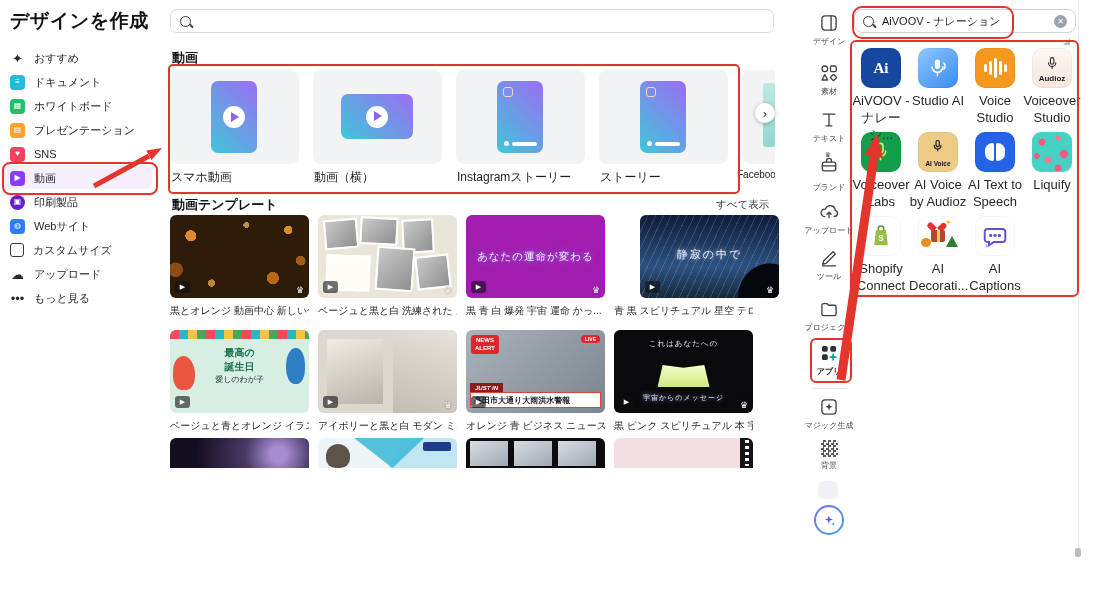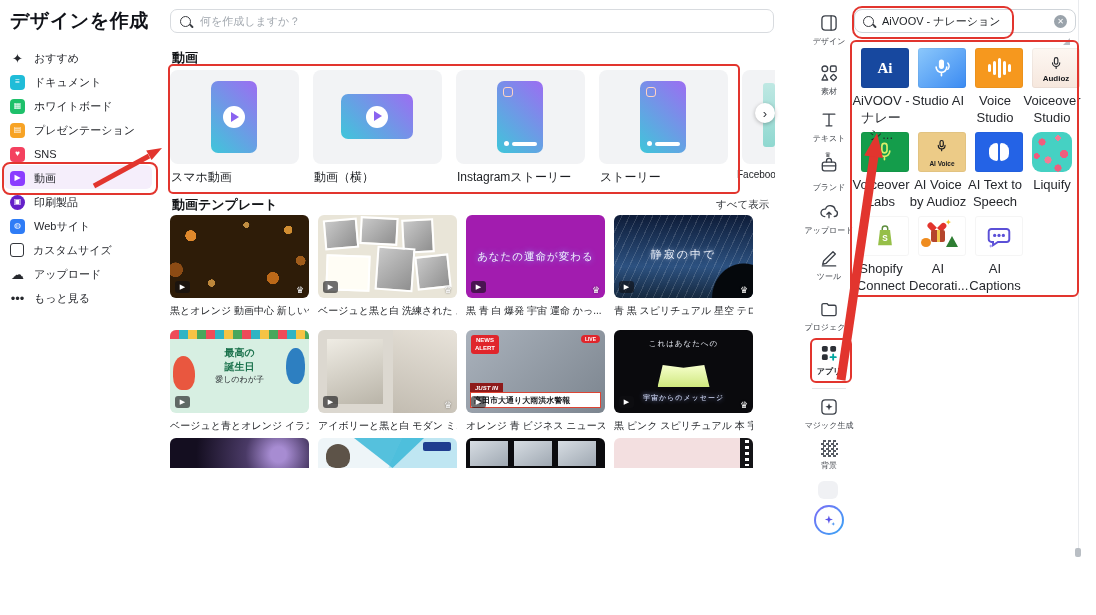--- a/index.html
+++ b/index.html
@@ -69,21 +69,21 @@
       radial-gradient(circle 5px at 55% 12%,rgba(255,190,90,.7) 60%,transparent 62%),
       radial-gradient(circle 12px at 4% 66%,rgba(180,95,25,.7) 60%,transparent 62%),
       radial-gradient(circle 8px at 94% 55%,rgba(210,120,35,.7) 60%,transparent 62%),#2e1c08;}
   .t1-txt{position:absolute;width:100%;top:14px;text-align:center;color:#fff;
           font-family:"DejaVu Serif",serif;font-size:12px;letter-spacing:3px;line-height:1.6;}
   #t2{background:#e9e5d8;}
   .ph{position:absolute;background:linear-gradient(135deg,#c9c9c9,#8f8f8f);border:2px solid #fff;}
   #t3{background:#a21caf;display:flex;align-items:center;justify-content:center;}
   .t3-txt{color:#f2f5ff;font-family:"DejaVu Serif",serif;font-size:10.5px;letter-spacing:1px;
           text-shadow:0 0 6px #7f9dff;}
-  #t4{background:linear-gradient(180deg,#0e1c38 0%,#2c5180 62%,#16293f 100%);}
+  #t4{background:linear-gradient(180deg,#0e1c38 0%,#2c5180 62%,#16293f 100%);margin-left:26px;}
   .t4-streaks{position:absolute;inset:0;background:repeating-linear-gradient(115deg,rgba(255,255,255,.28) 0 1px,transparent 1px 7px);opacity:.5;}
   .t4-trees{position:absolute;right:0;bottom:0;width:46px;height:40px;background:radial-gradient(ellipse at 80% 100%,#05080c 60%,transparent 62%);}
   .t4-txt{position:absolute;width:100%;top:32px;text-align:center;color:#eef2fa;
           font-family:"DejaVu Serif",serif;font-size:11px;letter-spacing:2px;text-shadow:0 0 5px rgba(200,220,255,.8);}
   #t5{background:#d7efe2;}
   .t5-bunt{position:absolute;top:0;left:0;right:0;height:9px;
            background:repeating-linear-gradient(90deg,#ef4b59 0 9px,#2fb4c4 9px 18px,#f6c344 18px 27px,#49a75c 27px 36px);}
   .t5-dino1{position:absolute;left:3px;top:26px;width:22px;height:34px;background:#e9573f;border-radius:46% 54% 40% 40%;}
   .t5-dino2{position:absolute;right:4px;top:18px;width:19px;height:36px;background:#2d7fc1;border-radius:50% 46% 42% 44%;}
   .t5-txt{position:absolute;width:100%;top:16px;text-align:center;line-height:1.35;}
@@ -133,21 +133,21 @@
   .magic-btn .inner{width:26px;height:26px;border-radius:50%;background:#fff;display:flex;align-items:center;justify-content:center;}
 
   
   .app-search{left:854px;top:9px;width:222px;height:24px;border:1px solid #cfd4d9;border-radius:8px;
               background:#fff;display:flex;align-items:center;gap:6px;padding:0 8px;box-sizing:border-box;}
   .app-search input{border:none;outline:none;font-size:11px;color:#1d2024;width:150px;background:transparent;font-family:inherit;}
   .clear-btn{margin-left:auto;width:13px;height:13px;border-radius:50%;background:#9aa3ab;color:#fff;
              font-size:8px;display:flex;align-items:center;justify-content:center;cursor:pointer;flex:none;}
   .resize-tri{left:1063px;top:38px;width:0;height:0;border-left:7px solid transparent;border-bottom:7px solid #99a0a8;opacity:.7;}
 
-  .app-tile{width:48px;height:40px;border-radius:3px;display:flex;align-items:center;justify-content:center;
+  .app-tile{width:40px;height:40px;border-radius:10px;display:flex;align-items:center;justify-content:center;
             position:absolute;cursor:pointer;box-shadow:0 0 0 1px rgba(0,0,0,.04) inset;}
   .app-label{position:absolute;width:58px;text-align:center;font-size:13px;color:#26282d;line-height:1.3;cursor:pointer;}
   .ai-text{color:#fff;font-weight:800;font-size:15px;font-family:"Liberation Serif","DejaVu Serif",serif;}
   .tile-badge{position:absolute;bottom:5px;width:100%;text-align:center;font-weight:800;color:#17191d;}
   .eq{display:flex;align-items:center;gap:2px;height:20px;}
   .eq i{width:3px;background:#fff;border-radius:2px;display:block;}
   .liquify-pat{width:40px;height:40px;border-radius:9px;background:
       radial-gradient(circle 5px at 25% 25%,#ef5d7e 70%,transparent 72%),
       radial-gradient(circle 4px at 65% 15%,#f27b95 70%,transparent 72%),
       radial-gradient(circle 6px at 80% 55%,#ef5d7e 70%,transparent 72%),
@@ -215,21 +215,20 @@
   <span class="ic plain">☁</span>
   <span>アップロード</span>
   </div>
 <div class="abs side-item" style="top:286px">
   <span class="ic plain">•••</span>
   <span>もっと見る</span>
   </div>
 
 <div class="abs search-main">
   <span class="mag"></span>
-  <input placeholder="何を作成しますか？" style="">
 </div>
 
 <div class="abs h-sec" style="left:172px;top:49px">動画</div>
 
 <div class="abs fmt-card" style="left:170px">
   <div class="fmt-grad grad-portrait">
     <div class="play-circle"></div>
     </div>
   </div>
 <div class="abs fmt-card" style="left:313px">

